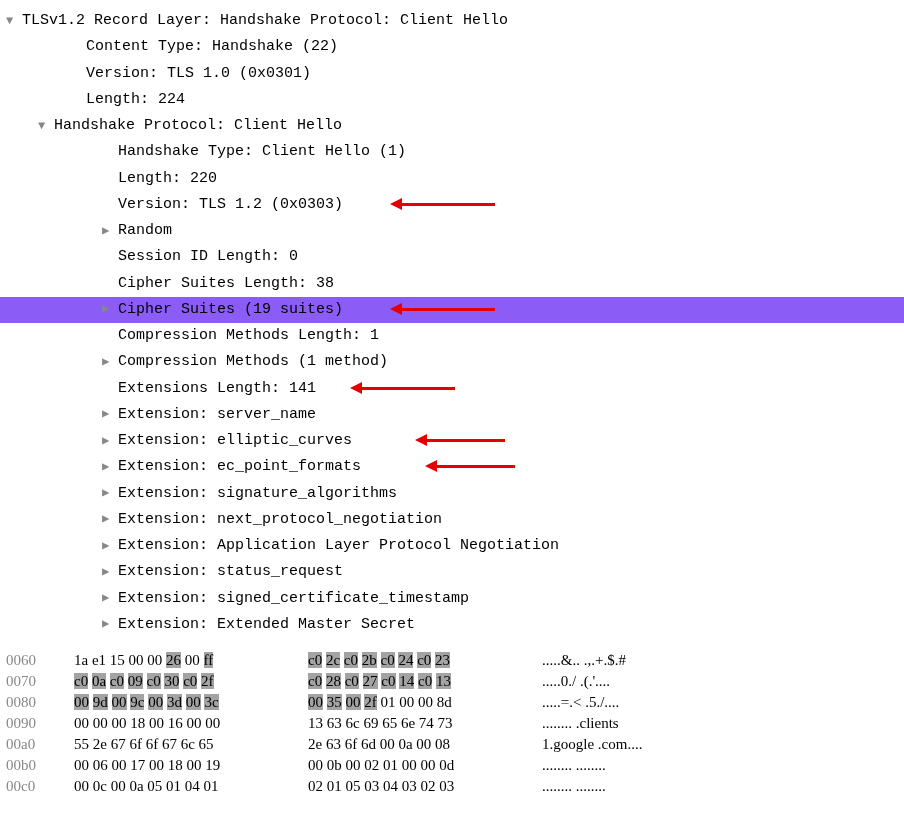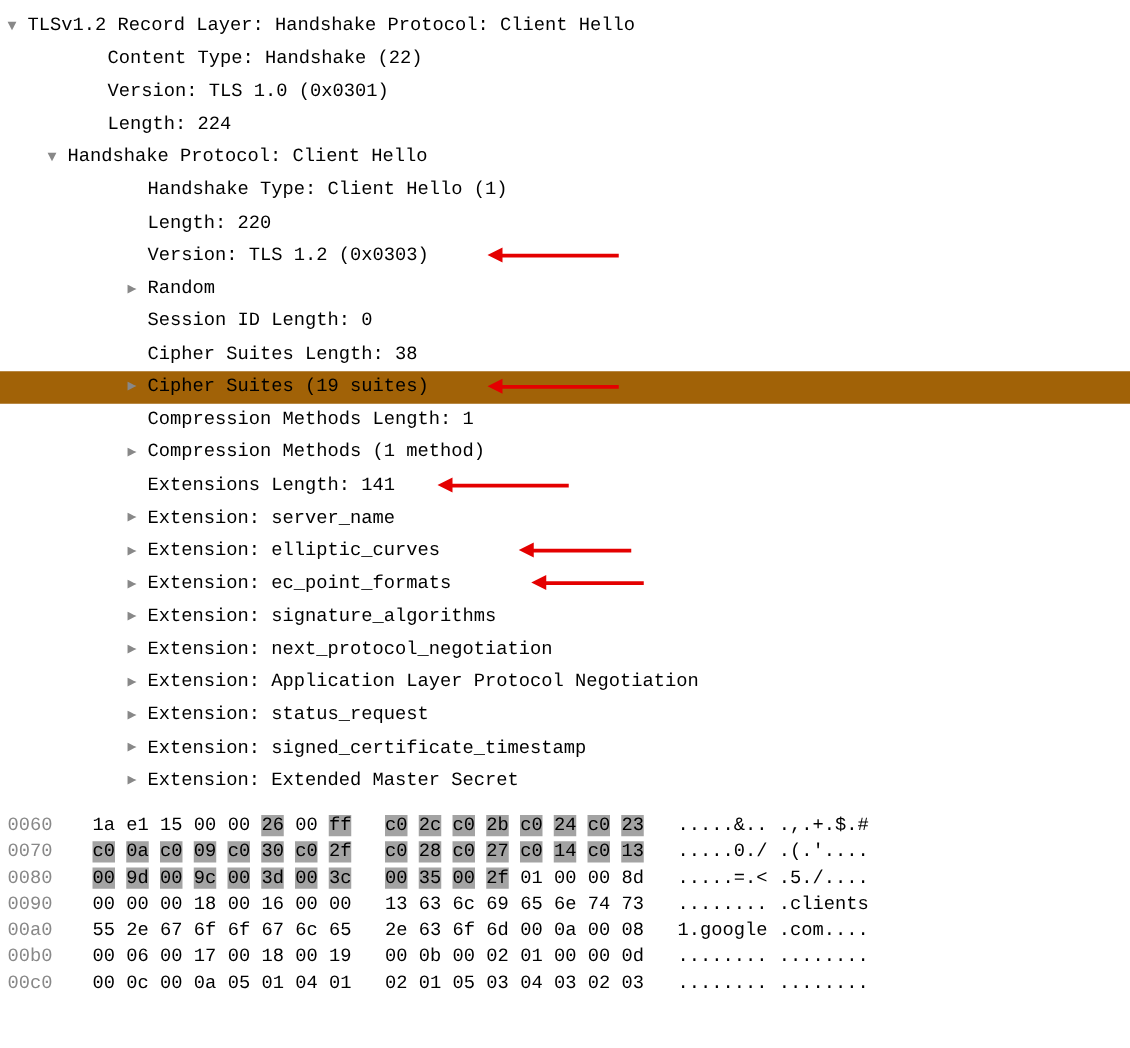--- a/index.html
+++ b/index.html
@@ -15,21 +15,21 @@
       line-height: 1.75;
     }
     .tree-row {
       display: flex;
       align-items: center;
       white-space: nowrap;
       position: relative;
       padding-right: 8px;
     }
     .tree-row.highlighted {
-      background: #a16207;
+      background: #8b5cf6;
     }
     .indent-0 { padding-left: 22px; }
     .indent-1 { padding-left: 86px; }
     .indent-2 { padding-left: 54px; }
     .indent-3 { padding-left: 118px; }
     
     .triangle {
       position: absolute;
       font-size: 12px;
       color: #888;
@@ -52,21 +52,21 @@
       content: '';
       position: absolute;
       left: -10px;
       top: -5px;
       border-right: 12px solid #e40000;
       border-top: 6.5px solid transparent;
       border-bottom: 6.5px solid transparent;
     }
     
     .hex-pane {
-      font-family: Liberation Mono, monospace;
+      font-family: Liberation Serif, serif;
       font-size: 15px;
       line-height: 1.4;
       display: grid;
       grid-template-columns: 56px 222px 222px 1fr;
       column-gap: 12px;
       padding: 4px 6px 6px 6px;
     }
     .hex-offset { color: #888; }
     .hex-chunk { white-space: pre; }
     .hx {

